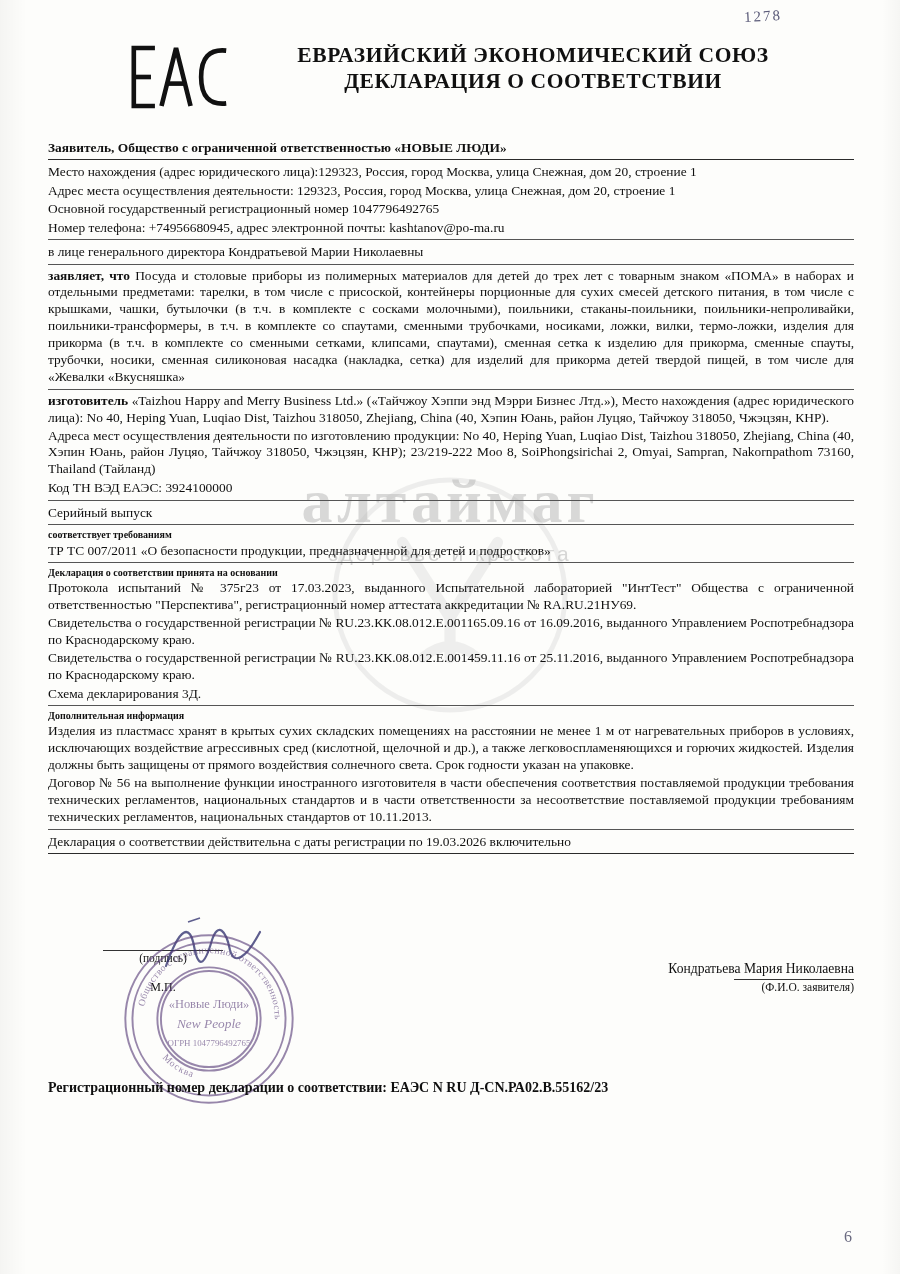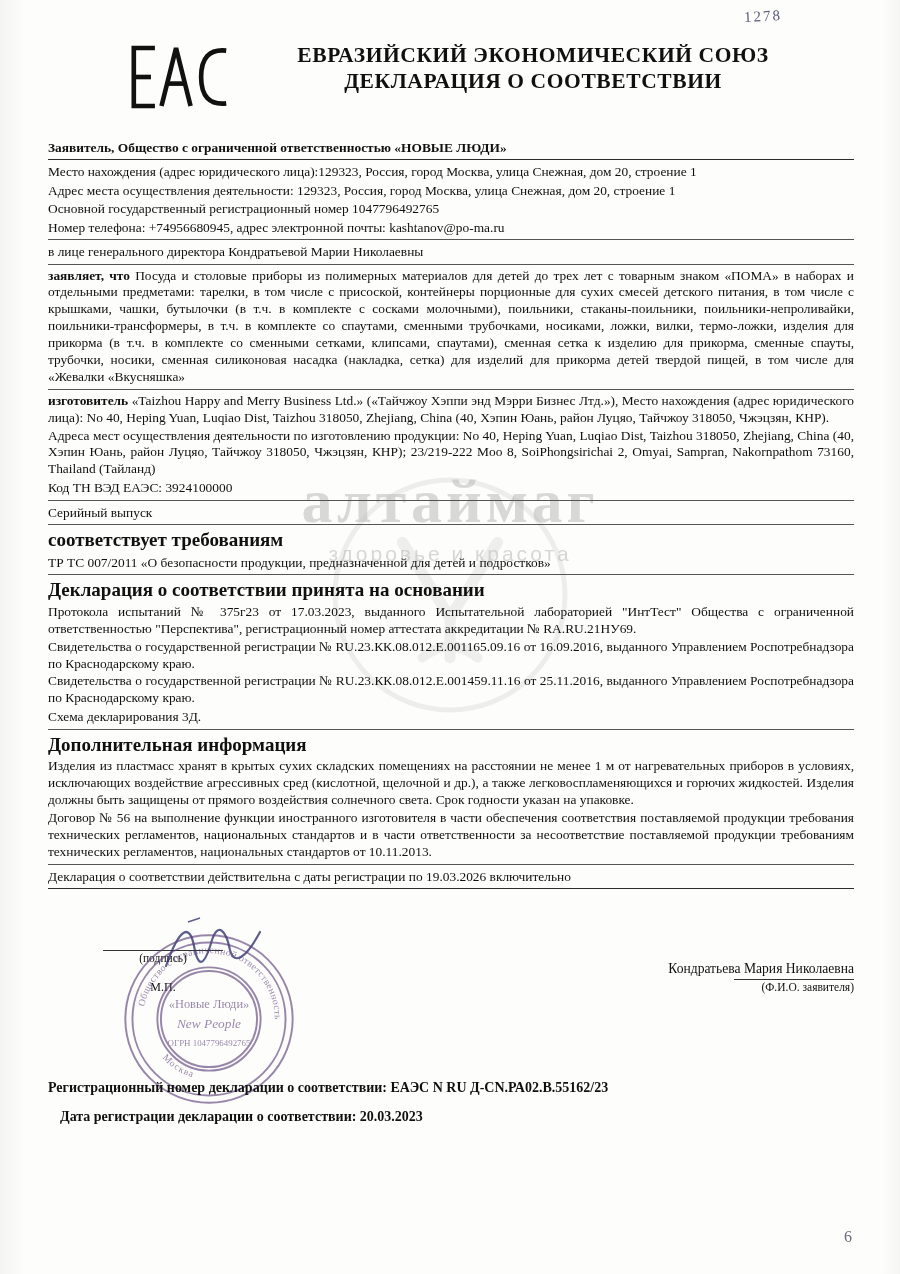--- a/index.html
+++ b/index.html
@@ -82,21 +82,21 @@
   .rule {
     border: 0;
     border-top: 1px solid #2b2b2b;
     margin: 3px 0 3px 0;
   }
   .rule.thin { border-top: 1px solid #555; }
   .b { font-weight: bold; }
   .row { margin: 1px 0; }
   .sec-head {
     font-weight: bold;
-    font-size: 19px;
+    font-size: 10px;
     margin-top: 2px;
   }
   .para { margin: 1px 0; text-align: justify; }
   .tight { line-height: 1.26; }
 
   
   .watermark {
     position: absolute;
     left: 0; right: 0;
     top: 470px;
@@ -311,15 +311,14 @@
     </text>
     <text font-family="Liberation Serif, serif" font-size="11" fill="#5a3f7a" letter-spacing="1">
       <textPath href="#stampArcBottom" startOffset="22%">Москва</textPath>
     </text>
     <text x="100" y="88" text-anchor="middle" font-family="Liberation Serif, serif" font-size="14" fill="#5a3f7a">«Новые Люди»</text>
     <text x="100" y="110" text-anchor="middle" font-family="Liberation Serif, serif" font-size="15" fill="#5a3f7a" font-style="italic">New People</text>
     <text x="100" y="130" text-anchor="middle" font-family="Liberation Serif, serif" font-size="10" fill="#5a3f7a">ОГРН 1047796492765</text>
   </svg>
 
   <div class="reg-num">Регистрационный номер декларации о соответствии: ЕАЭС N RU Д-CN.РА02.В.55162/23</div>
-  <div class="reg-date">Дата регистрации декларации о соответствии: 20.03.2023</div>
 
 </div>
 
 </body></html>

